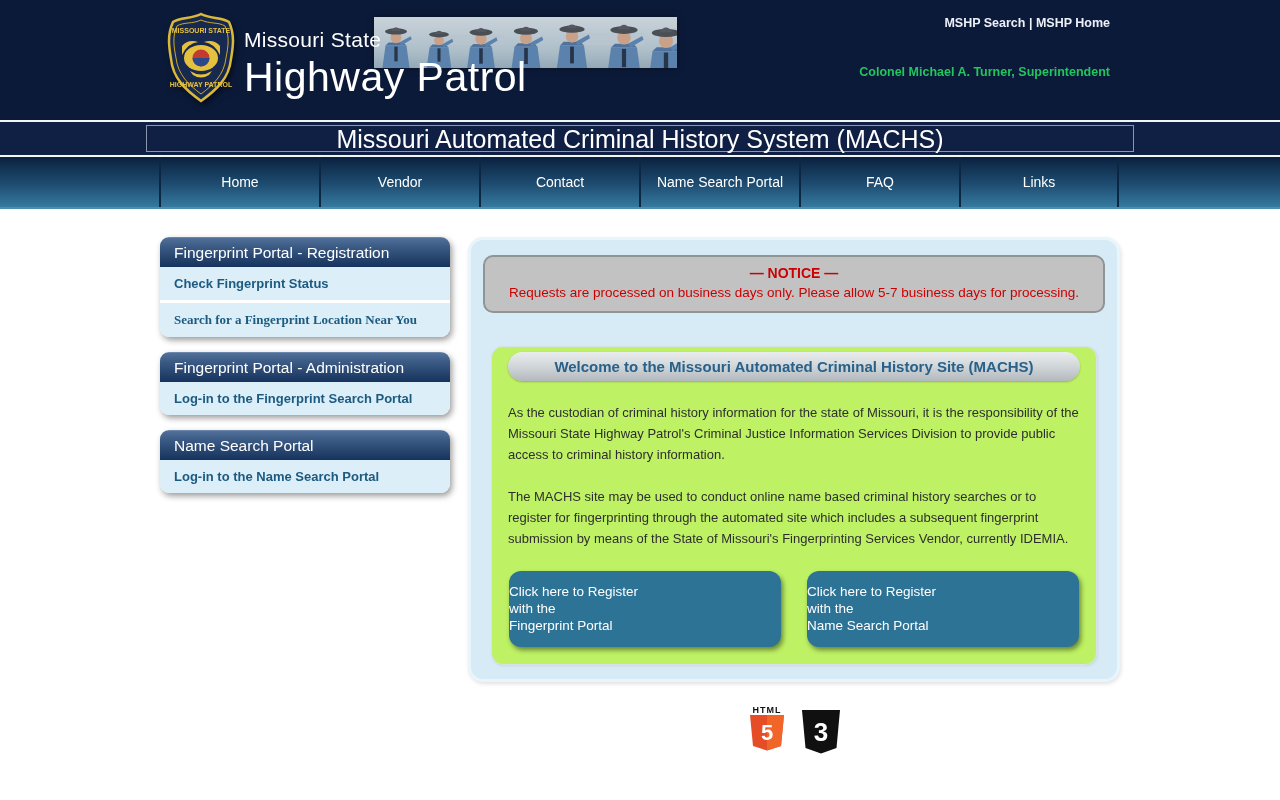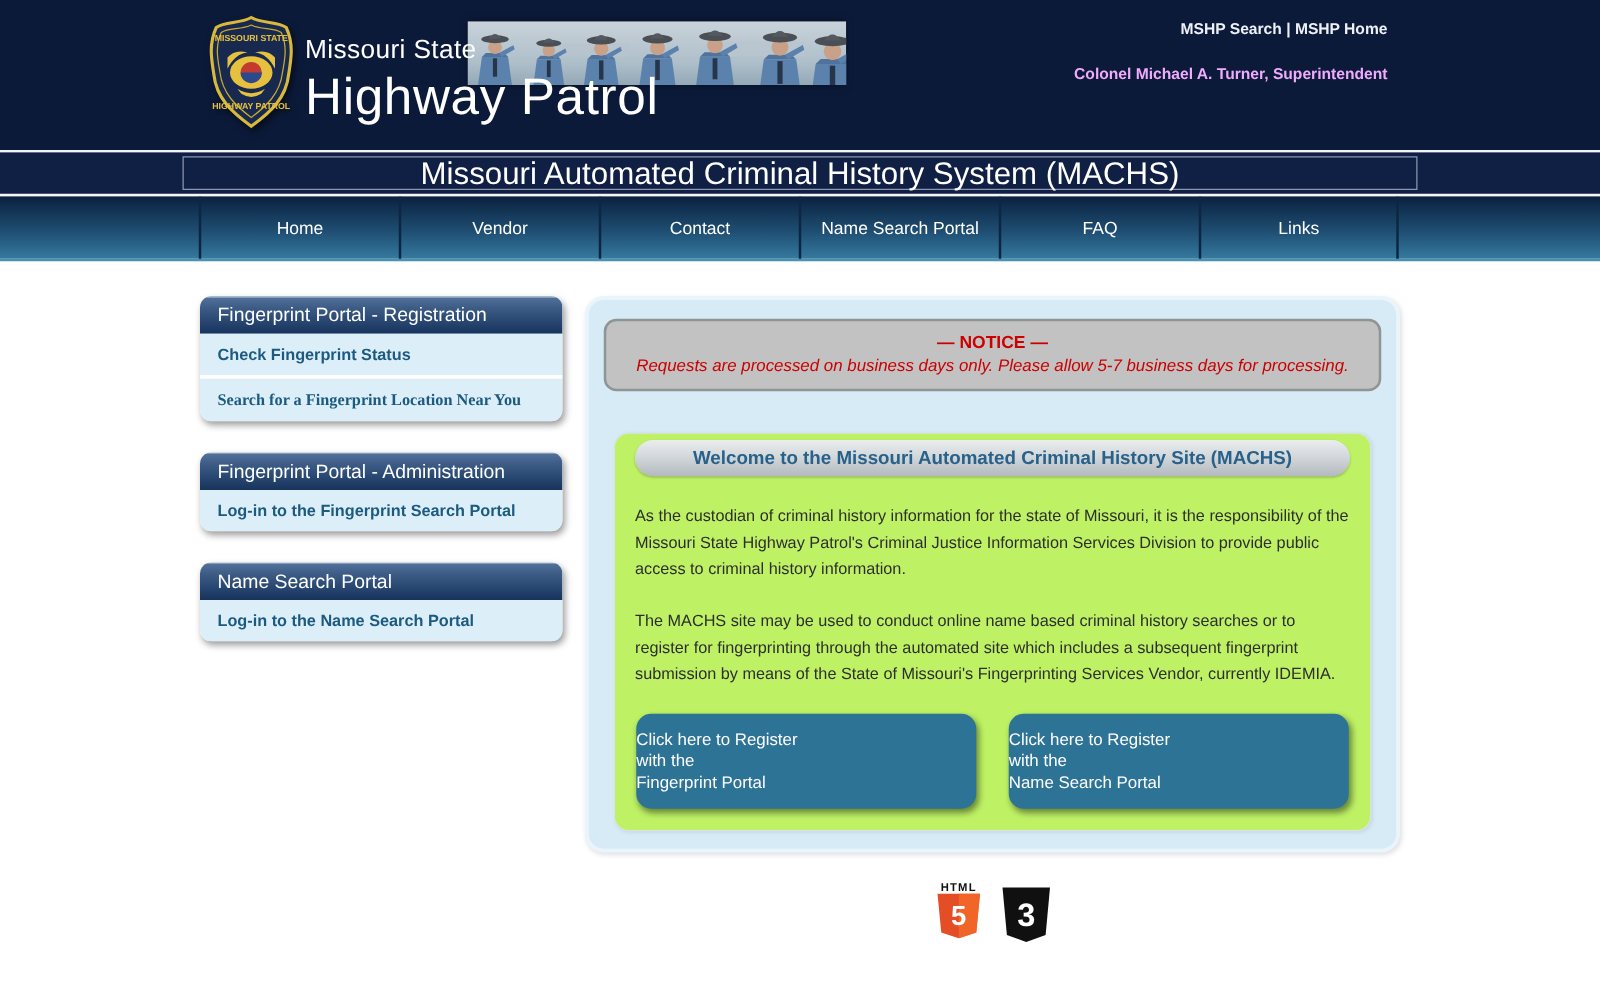--- a/index.html
+++ b/index.html
@@ -11,57 +11,57 @@
   .header-inner { position:relative; width:960px; height:100%; margin:0 auto; }
   .logo-badge { position:absolute; left:2px; top:11px; width:78px; height:94px;
     filter:drop-shadow(2px 3px 3px rgba(0,0,0,.55)); }
   .agency { position:absolute; left:84px; top:28px; color:#ffffff; z-index:3; }
   .agency .line1 { font-size:21px; letter-spacing:.3px; }
   .agency .line2 { font-size:41px; letter-spacing:.5px; margin-top:2px; }
   .troopers { position:absolute; left:214px; top:17px; width:303px; height:51px; z-index:1;
     box-shadow:0 0 6px rgba(0,0,0,.5); }
   .header-links { position:absolute; right:10px; top:16px; color:#eef0f7;
     font-size:12.5px; font-weight:bold; z-index:3; }
-  .header-super { position:absolute; right:10px; top:52px; color:#f0abfc;
+  .header-super { position:absolute; right:10px; top:65px; color:#22c55e;
     font-size:12.5px; font-weight:bold; z-index:3; }
 
   
   .banner { position:relative; height:35px; background:#101f44; border-bottom:2px solid #f2f4f6; }
   .banner-frame { position:absolute; left:146px; right:146px; top:3px; bottom:3px;
     border:1px solid #8b96ad; }
   .banner-title { position:relative; text-align:center; line-height:34px; color:#ffffff;
     font-size:25px; z-index:2; }
 
   
   .nav { height:52px; background:linear-gradient(#0a1f3d 0%, #11304f 18%, #1e4d71 55%, #36799f 100%);
     border-bottom:2px solid #4690b2; }
   .nav-inner { width:962px; margin:0 auto; height:100%; display:flex; }
   .nav-item { width:160px; height:100%; line-height:50px; text-align:center; color:#ffffff;
     font-size:14px; border-left:2px solid #0c2743; cursor:pointer; }
   .nav-item:last-child { border-right:2px solid #0c2743; }
 
   
   .page { width:960px; margin:0 auto; padding-top:28px; display:flex; align-items:flex-start; }
   .sidebar { width:290px; flex:none; }
-  .panel { border-radius:9px; margin-bottom:25px; box-shadow:2px 3px 6px rgba(0,0,0,.4); overflow:hidden; }
+  .panel { border-radius:9px; margin-bottom:15px; box-shadow:2px 3px 6px rgba(0,0,0,.4); overflow:hidden; }
   .panel-header { height:30px; line-height:30px; padding-left:14px; color:#ffffff; font-size:15.5px;
     background:linear-gradient(#51719b 0%, #3b5b85 30%, #16335c 100%);
     border-top:1px solid #6c87ac; }
   .panel-item { background:#dceef8; color:#1c5a80; font-weight:bold; font-size:13px;
     padding:9px 14px; cursor:pointer; }
   .panel-item + .panel-item { border-top:3px solid #ffffff;font-family:Liberation Serif, serif; }
 
   .main-col { flex:1; margin-left:18px; }
   .main-panel { background:#d7ebf7; border:3px solid #e9f5fb; border-radius:15px;
     padding:15px 12px 14px; box-shadow:1px 2px 4px rgba(0,0,0,.12); }
 
   .notice { background:#c2c2c2; border:2px solid #8f9494; border-radius:10px;
     padding:6px 10px 8px; text-align:center; color:#cc0000; }
   .notice-title { font-weight:bold; font-size:14px; line-height:20px; }
-  .notice-text { font-size:13.5px; line-height:20px;font-style:italic; }
+  .notice-text { font-size:13.5px; line-height:20px; }
 
   .welcome { background:#bef264; border:1px solid #d9e2e8; border-radius:12px;
     margin:33px 8px 0; padding:5px 16px 9px; box-shadow:1px 1px 3px rgba(0,0,0,.08); }
   .welcome-pill { height:29px; line-height:29px; text-align:center; border-radius:15px;
     background:linear-gradient(#eaedee 0%, #d3d8db 45%, #b3b9be 100%);
     color:#28618a; font-weight:bold; font-size:15px; box-shadow:0 1px 2px rgba(0,0,0,.25); }
   .welcome p { margin-top:21px; color:#2e2e2e; font-size:13px; line-height:21px; }
   .btn-row { display:flex; justify-content:space-between; margin:22px 1px 8px; }
   .portal-btn { width:272px; background:#2d7396; border:none; border-radius:12px; color:#ffffff;
     font-family:"Liberation Sans", sans-serif; font-size:13.5px; line-height:17px;

